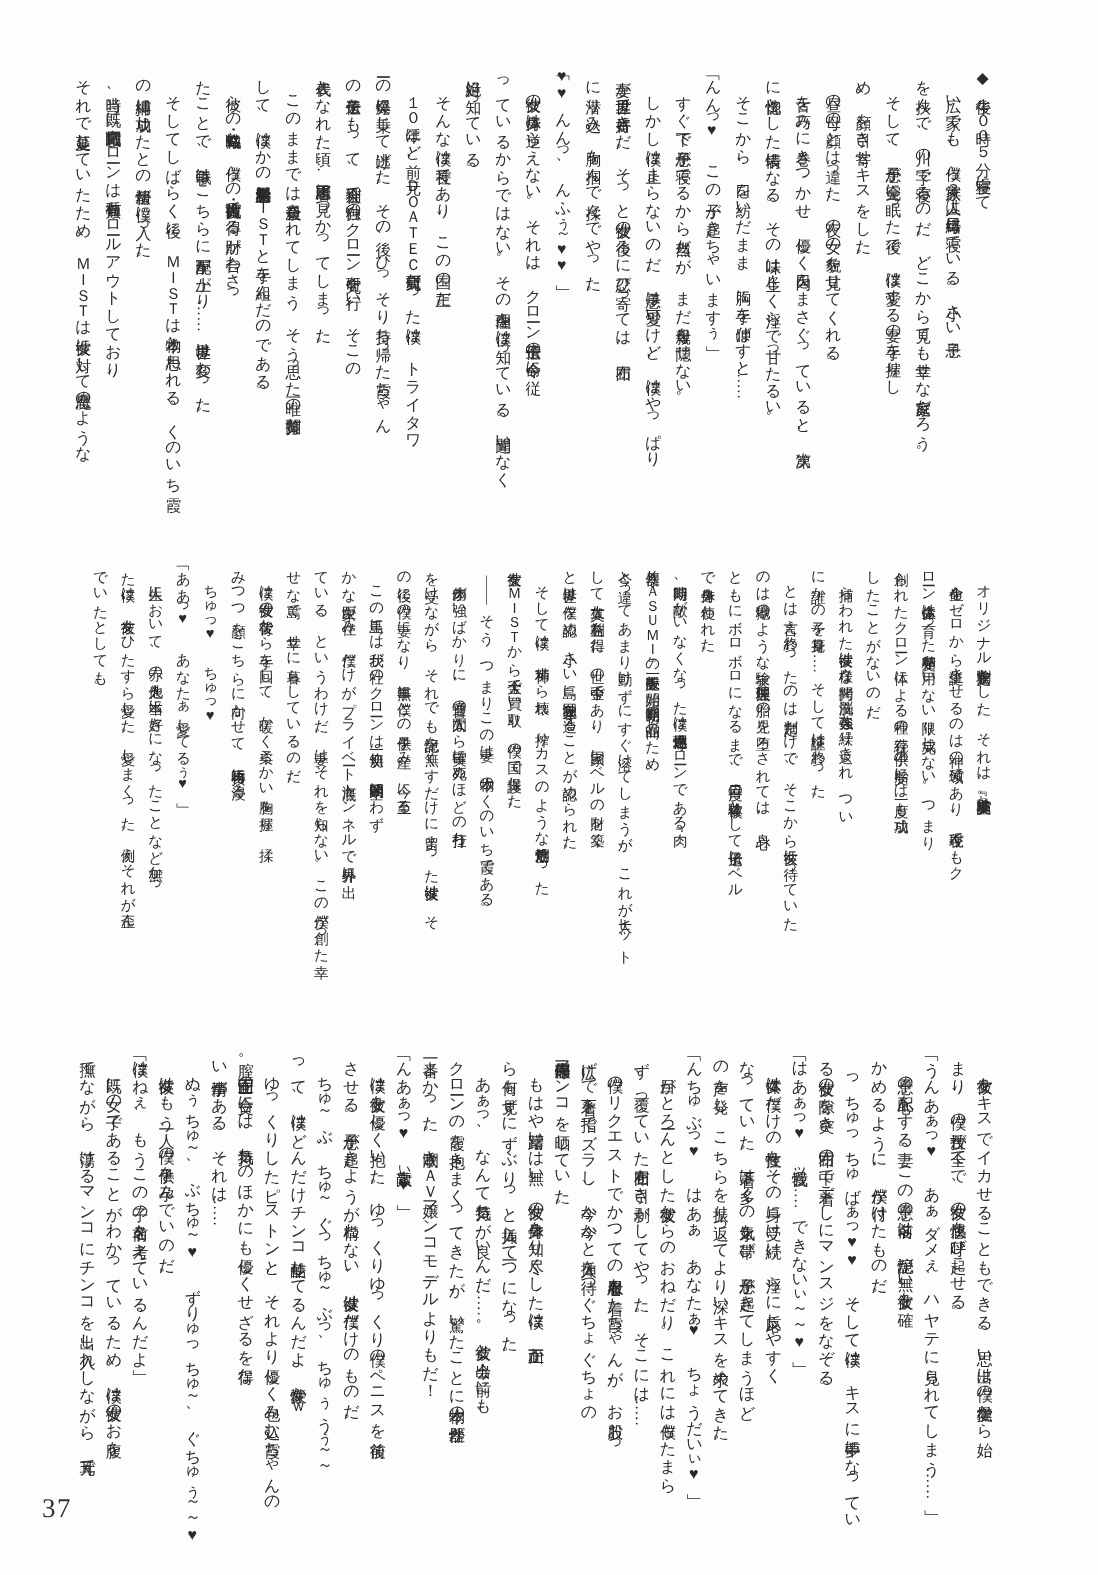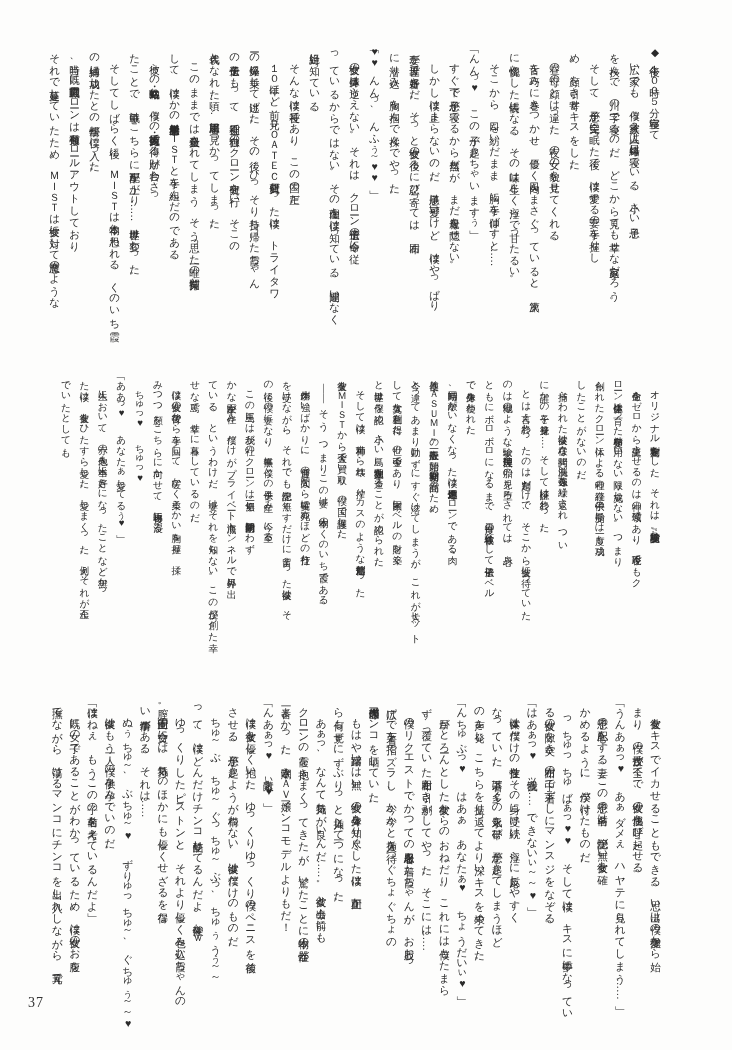--- a/index.html
+++ b/index.html
@@ -29,21 +29,21 @@
     margin: 0;
     padding: 0;
   }
   .band1 { top: 46px;  height: 318px; font-size: 10.5px; line-height: 20px;   }
   .band2 { top: 374px; height: 292px; font-size: 9.7px;  line-height: 18.4px; }
   .band3 { top: 700px; height: 324px; font-size: 10.7px; line-height: 17.6px; }
   .pageno {
     position: absolute;
     left: 28px;
     top: 995px;
-    font-size: 14px;
+    font-size: 18px;
     color: #333;
     letter-spacing: 1px;
   }
 </style>
 </head>
 <body>
 
 <div class="page">
   <section class="band band1">
       <div class="tline">◆午後１０時０５分　寝室にて</div>

